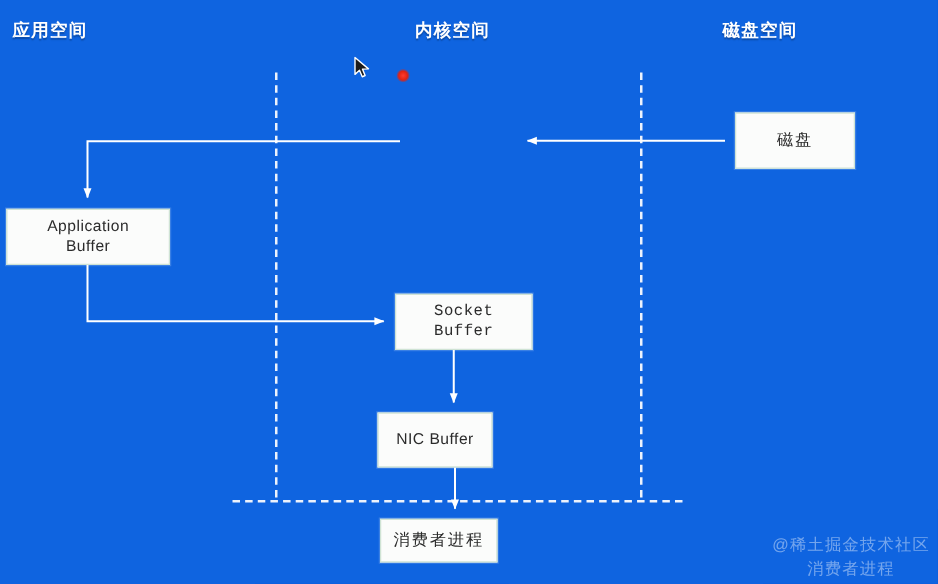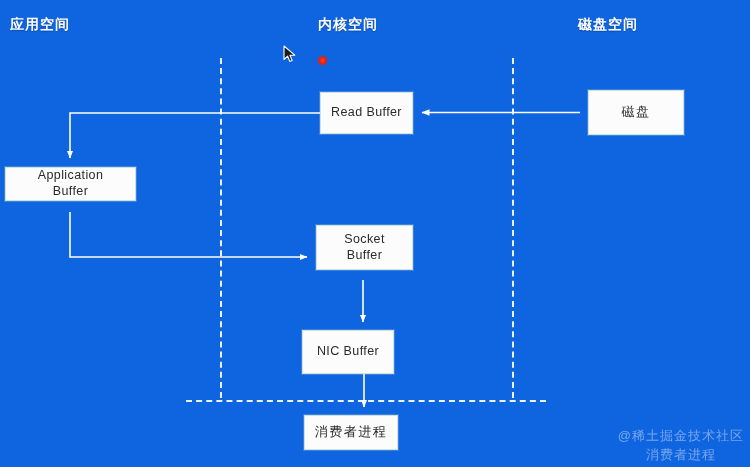--- a/index.html
+++ b/index.html
@@ -20,21 +20,21 @@
   .zone-label {
     position: absolute;
     color: #ffffff;
     font-size: 14px;
     font-weight: bold;
     letter-spacing: 1px;
     white-space: nowrap;
     text-shadow: 0 1px 1px rgba(0,0,0,.25);
   }
   #zone-app    { left: 10px;  top: 16px; }
-  #zone-kernel { left: 318px; top: 16px; }
+  #zone-kernel { left: 332px; top: 16px; }
   #zone-disk   { left: 578px; top: 16px; }
 
   
   .divider-v {
     position: absolute;
     width: 0;
     border-left: 2px dashed #ffffff;
     opacity: .92;
   }
   #divider-left  { left: 220px; top: 58px;  height: 340px; }
@@ -62,22 +62,22 @@
     color: #2b2b2b;
     line-height: 1.25;
     box-shadow: 0 0 0 1px rgba(255,255,255,.18);
   }
   .node .lbl { display: block; white-space: pre-line; }
   .node.latin .lbl { font-size: 12.5px; letter-spacing: .4px; }
   .node.cjk   .lbl { font-size: 13px;   letter-spacing: 1.5px; }
 
   #node-read-buffer  { left: 320px; top: 92px;  width: 93px;  height: 42px; }
   #node-disk         { left: 588px; top: 90px;  width: 96px;  height: 45px; }
-  #node-app-buffer   { left: 5px;   top: 167px; width: 131px; height: 34px; }
-  #node-socket-buffer{ left: 316px; top: 225px; width: 97px;  height: 45px; }
+  #node-app-buffer   { left: 5px;   top: 167px; width: 131px; height: 45px; }
+  #node-socket-buffer{ left: 316px; top: 235px; width: 110px;  height: 45px; font-family: Liberation Mono, monospace; }
   #node-nic-buffer   { left: 302px; top: 330px; width: 92px;  height: 44px; }
   #node-consumer     { left: 304px; top: 415px; width: 94px;  height: 35px; }
 
   
   #connectors {
     position: absolute;
     left: 0; top: 0;
     width: 750px;
     height: 467px;
     pointer-events: none;
@@ -149,23 +149,20 @@
 
     <g>
       <line x1="363" y1="280" x2="363" y2="322" stroke="#ffffff" stroke-width="1.6" marker-end="url(#arrow)"></line>
     </g>
 
     <g>
       <line x1="364" y1="374" x2="364" y2="407" stroke="#ffffff" stroke-width="1.6" marker-end="url(#arrow)"></line>
     </g>
   </svg>
 
-  <div class="node latin" id="node-read-buffer">
-    <span class="lbl">Read Buffer</span>
-  </div>
 
   <div class="node cjk" id="node-disk">
     <span class="lbl">磁盘</span>
   </div>
 
   <div class="node latin" id="node-app-buffer">
     <span class="lbl">Application
 Buffer</span>
   </div>
 

